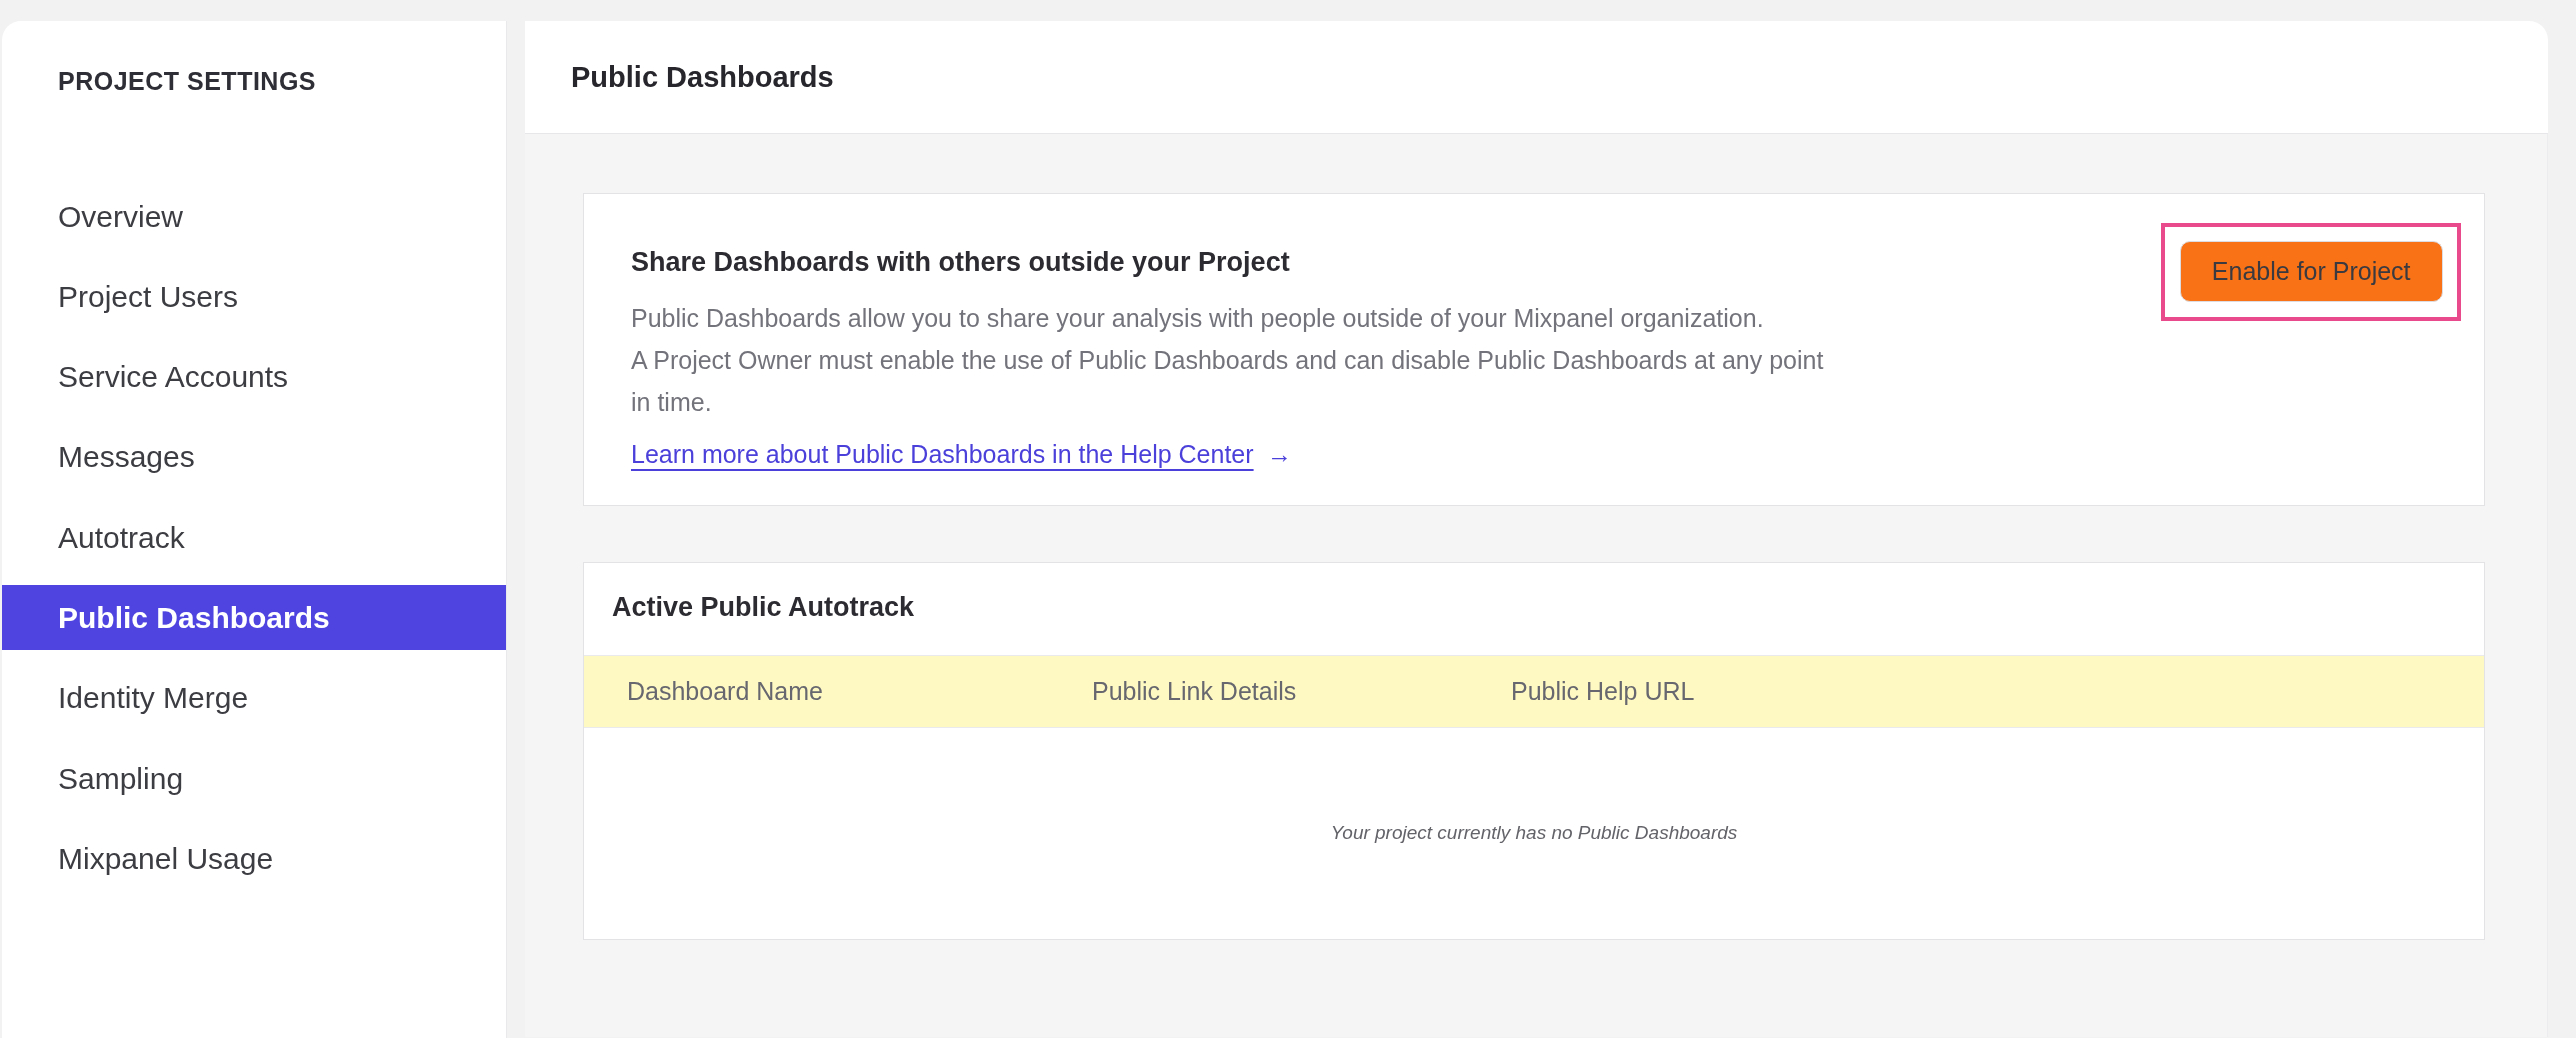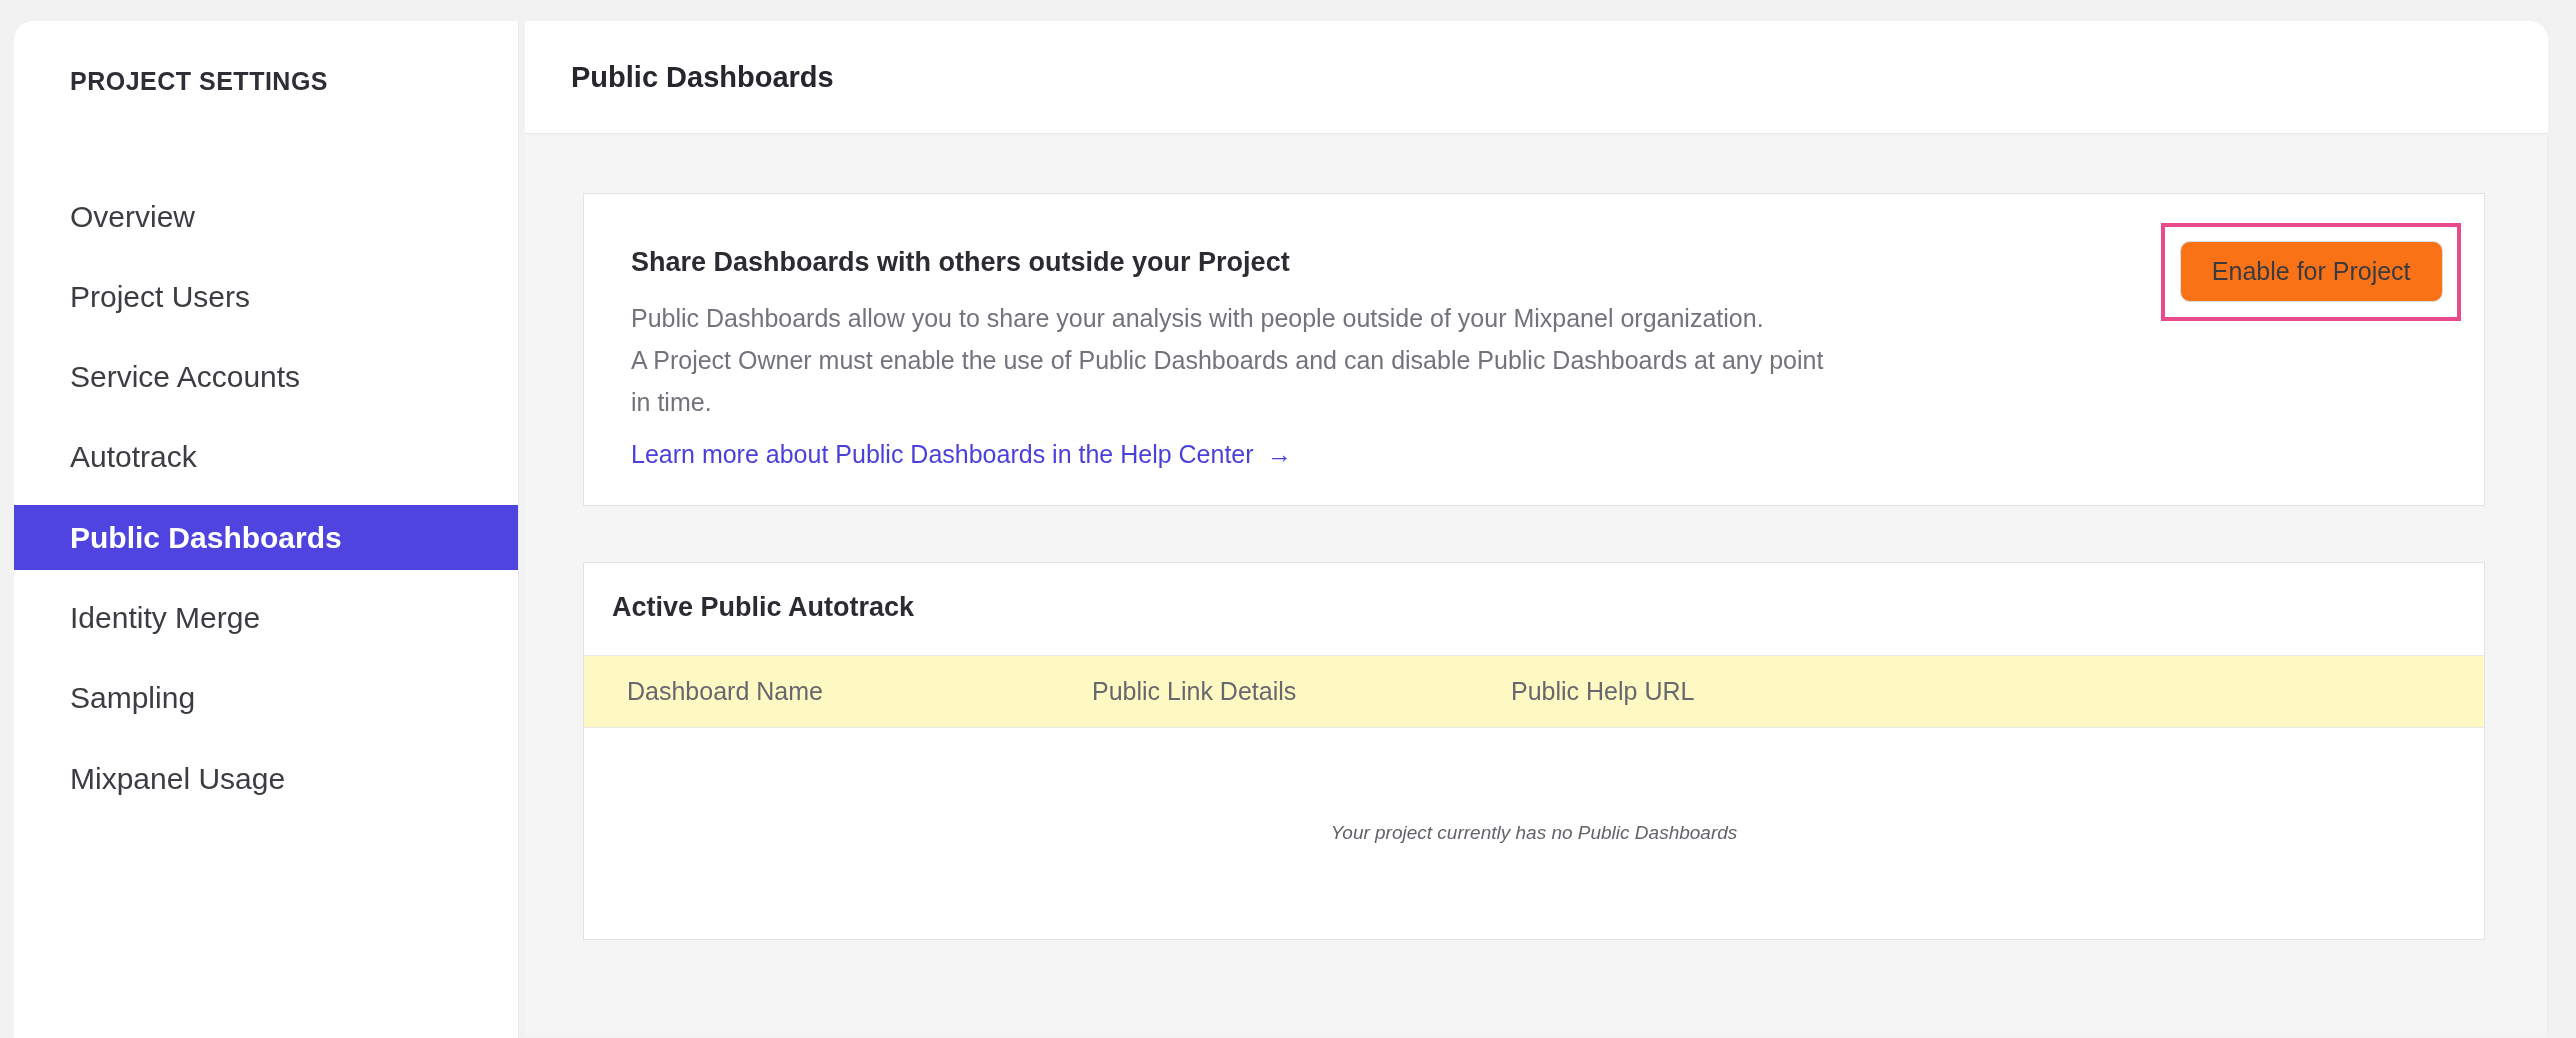--- a/index.html
+++ b/index.html
@@ -7,21 +7,21 @@
   body {
     background:#f2f2f3;
     font-family:"Liberation Sans", sans-serif;
     color:#2c2c33;
     position:relative;
     overflow:hidden;
   }
 
   
   .sidebar {
-    position:absolute; left:14px; top:21px;
+    position:absolute; left:2px; top:21px;
     width:505px; height:1017px;
     background:#ffffff;
     border-right:1.9px solid #e9e9eb;
     border-radius:19px 0 0 0;
     padding-top:46px;
   }
   .sidebar-title {
     padding-left:56px;
     font-size:25px; font-weight:bold; letter-spacing:0.5px;
     color:#2e2e36;
@@ -62,21 +62,21 @@
   .card {
     position:absolute; left:58px; right:62px;
     background:#ffffff; border:1px solid #e3e3e6;
   }
   .share-card { top:59px; height:313px; padding:53px 46px 0 47px; }
   .share-heading { font-size:27px; font-weight:bold; color:#2b2b31; }
   .share-body { margin-top:19px; font-size:25px; line-height:42px; color:#73737c; }
   .learn-link-row { margin-top:17px; font-size:25px; }
   .learn-link {
     color:var(--link, #4b40da);
-    text-underline-offset:5.7px;
+    text-decoration:underline; text-underline-offset:5.7px;
     cursor:pointer;
   }
   .link-arrow { color:var(--link, #4b40da); text-decoration:none; margin-left:13.4px; }
 
   .annotation-box {
     position:absolute; top:29px; right:23px;
     border:4.8px solid var(--pink, #e84a8c);
     padding:14.3px;
   }
   .enable-btn {
@@ -110,20 +110,21 @@
 </style>
 </head>
 <body>
 
 <aside class="sidebar">
   <div class="sidebar-title">PROJECT SETTINGS</div>
   <nav class="sidebar-nav">
     <div class="nav-item">Overview</div>
     <div class="nav-item">Project Users</div>
     <div class="nav-item">Service Accounts</div>
+    <div class="nav-item">Messages</div>
     <div class="nav-item">Autotrack</div>
     <div class="nav-item selected">Public Dashboards</div>
     <div class="nav-item">Identity Merge</div>
     <div class="nav-item">Sampling</div>
     <div class="nav-item">Mixpanel Usage</div>
   </nav>
 </aside>
 
 <section class="main">
   <header class="main-header">

